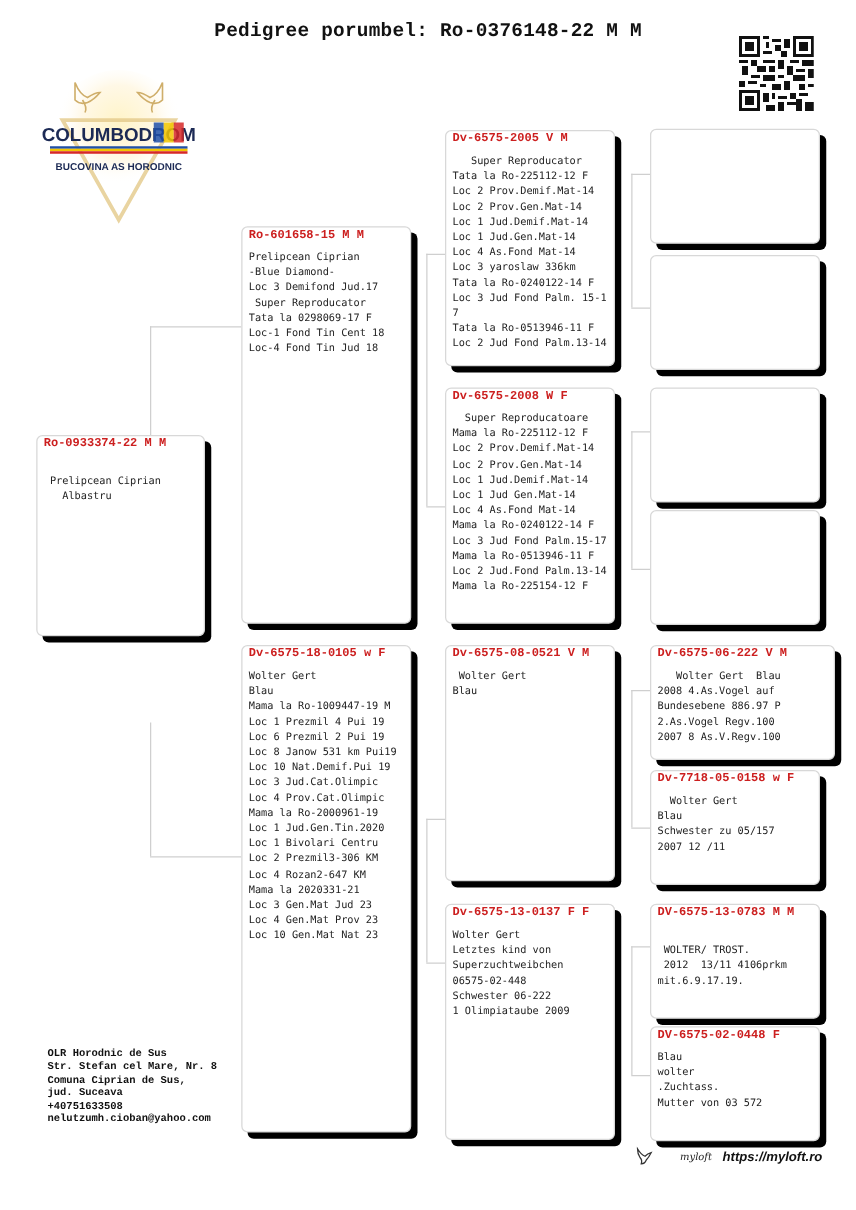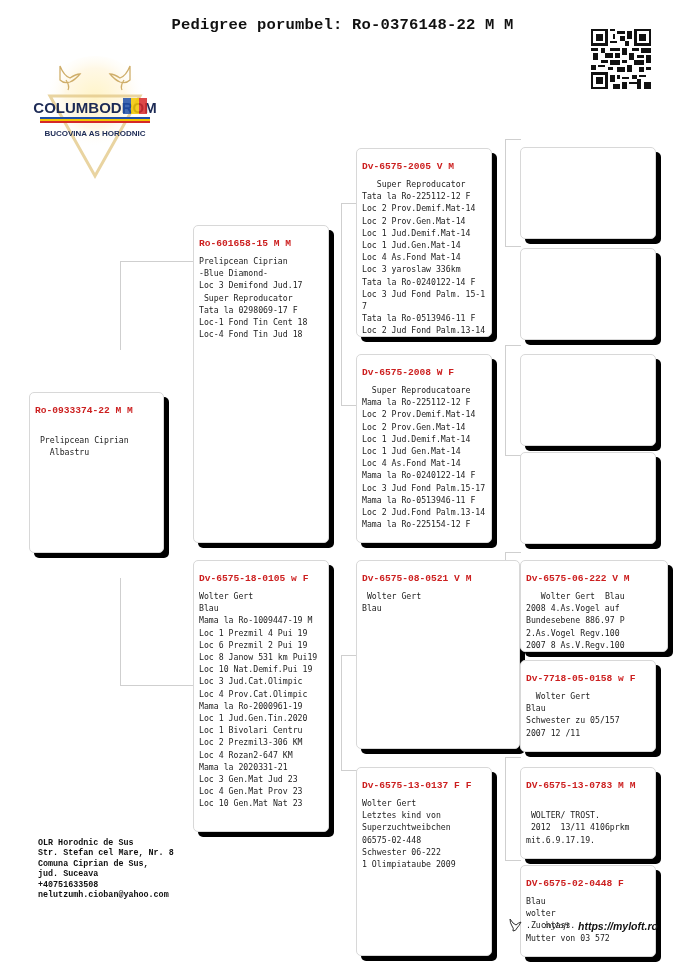--- a/index.html
+++ b/index.html
@@ -1,20 +1,20 @@
 <!DOCTYPE html>
 <html><head>
 <meta charset="utf-8">
 <style>
   html, body { margin: 0; padding: 0; background: #ffffff; }
   body { width: 685px; height: 968px; position: relative; overflow: hidden; font-family: "DejaVu Sans Mono", monospace; color: #222; }
   .title { position: absolute; left: 0; width: 685px; top: 16px; text-align: center; font-family: "Liberation Mono", monospace; font-weight: bold; font-size: 15.5px; color: #111; letter-spacing: 0.2px; }
   .qr { position: absolute; left: 591px; top: 27px; width: 60px; height: 64px; }
   .logo { position: absolute; left: 30px; top: 56px; width: 130px; height: 130px; }
-  .box { position: absolute; background: #fff; border: 1px solid #d8d8d8; border-radius: 5px; box-shadow: 5px 5px 0 #000; overflow: hidden; box-sizing: border-box; padding: 12px 5px; margin-top: 44px; }
+  .box { position: absolute; background: #fff; border: 1px solid #d8d8d8; border-radius: 5px; box-shadow: 5px 5px 0 #000; overflow: hidden; box-sizing: border-box; padding: 0 5px; }
   .box .hdr { font-family: "Liberation Mono", monospace; font-weight: bold; color: #cc1f1f; font-size: 9.6px; margin-bottom: 6px; white-space: nowrap; }
   .box .body { font-family: "DejaVu Sans Mono", monospace; font-size: 8.2px; line-height: 12.2px; color: #222; white-space: pre-wrap; word-break: break-all; }
   .line { position: absolute; background: #cfcfcf; }
   .addr { position: absolute; left: 38px; top: 838px; font-family: "Liberation Mono", monospace; font-weight: bold; font-size: 8.4px; line-height: 10.4px; color: #111; }
   .footer-logo { position: absolute; left: 508px; top: 917px; font-family: "DejaVu Serif", serif; font-style: italic; font-size: 8px; color: #222; display: flex; align-items: center; gap: 20px; }
   .footer-url { position: absolute; left: 578px; top: 920px; font-family: "Liberation Sans", sans-serif; font-style: italic; font-weight: bold; font-size: 10.5px; color: #111; }
 </style>
 </head>
 <body>
 
@@ -138,21 +138,21 @@
 <div class="box" style="left:193px;top:181px;width:136px;height:318px;">
   <div class="hdr">Ro-601658-15 M M</div>
   <div class="body">Prelipcean Ciprian
 -Blue Diamond-
 Loc 3 Demifond Jud.17
  Super Reproducator
 Tata la 0298069-17 F
 Loc-1 Fond Tin Cent 18
 Loc-4 Fond Tin Jud 18</div>
 </div>
-<div class="box" style="left:193px;top:516px;width:136px;height:272px;">
+<div class="box" style="left:193px;top:516px;width:136px;height:390px;">
   <div class="hdr">Dv-6575-18-0105 w F</div>
   <div class="body">Wolter Gert
 Blau
 Mama la Ro-1009447-19 M
 Loc 1 Prezmil 4 Pui 19
 Loc 6 Prezmil 2 Pui 19
 Loc 8 Janow 531 km Pui19
 Loc 10 Nat.Demif.Pui 19
 Loc 3 Jud.Cat.Olimpic
 Loc 4 Prov.Cat.Olimpic
@@ -190,21 +190,21 @@
 Loc 2 Prov.Gen.Mat-14
 Loc 1 Jud.Demif.Mat-14
 Loc 1 Jud Gen.Mat-14
 Loc 4 As.Fond Mat-14
 Mama la Ro-0240122-14 F
 Loc 3 Jud Fond Palm.15-17
 Mama la Ro-0513946-11 F
 Loc 2 Jud.Fond Palm.13-14
 Mama la Ro-225154-12 F</div>
 </div>
-<div class="box" style="left:356px;top:516px;width:164px;height:189px;">
+<div class="box" style="left:356px;top:516px;width:136px;height:189px;">
   <div class="hdr">Dv-6575-08-0521 V M</div>
   <div class="body"> Wolter Gert
 Blau</div>
 </div>
 <div class="box" style="left:356px;top:723px;width:136px;height:189px;">
   <div class="hdr">Dv-6575-13-0137 F F</div>
   <div class="body">Wolter Gert
 Letztes kind von
 Superzuchtweibchen
 06575-02-448

